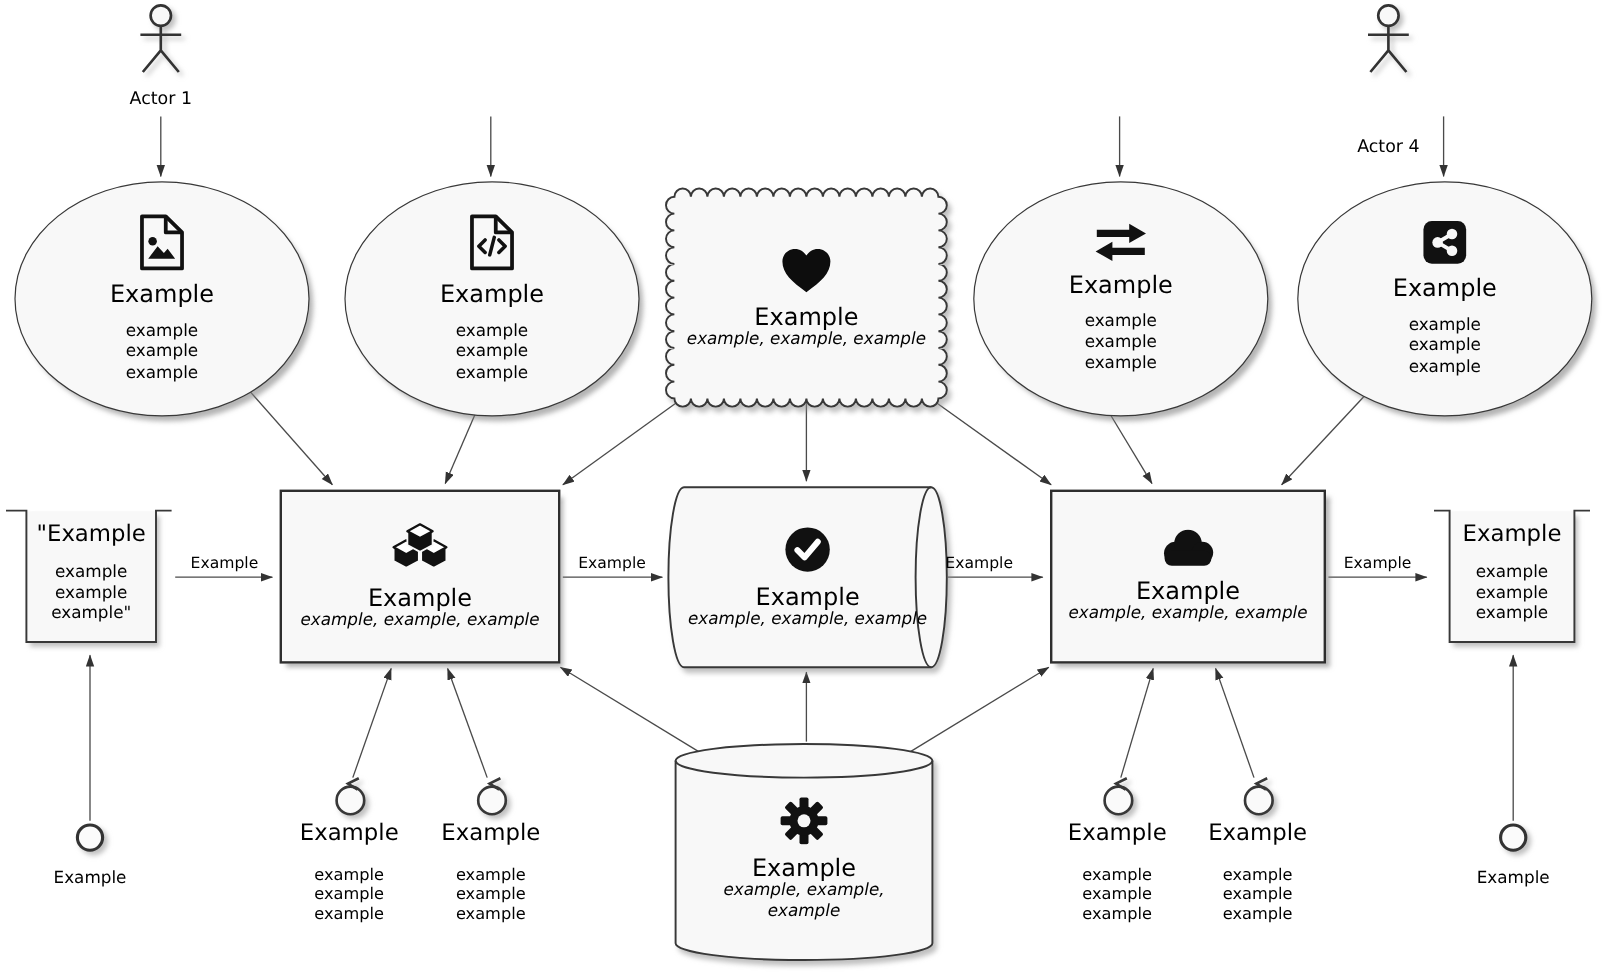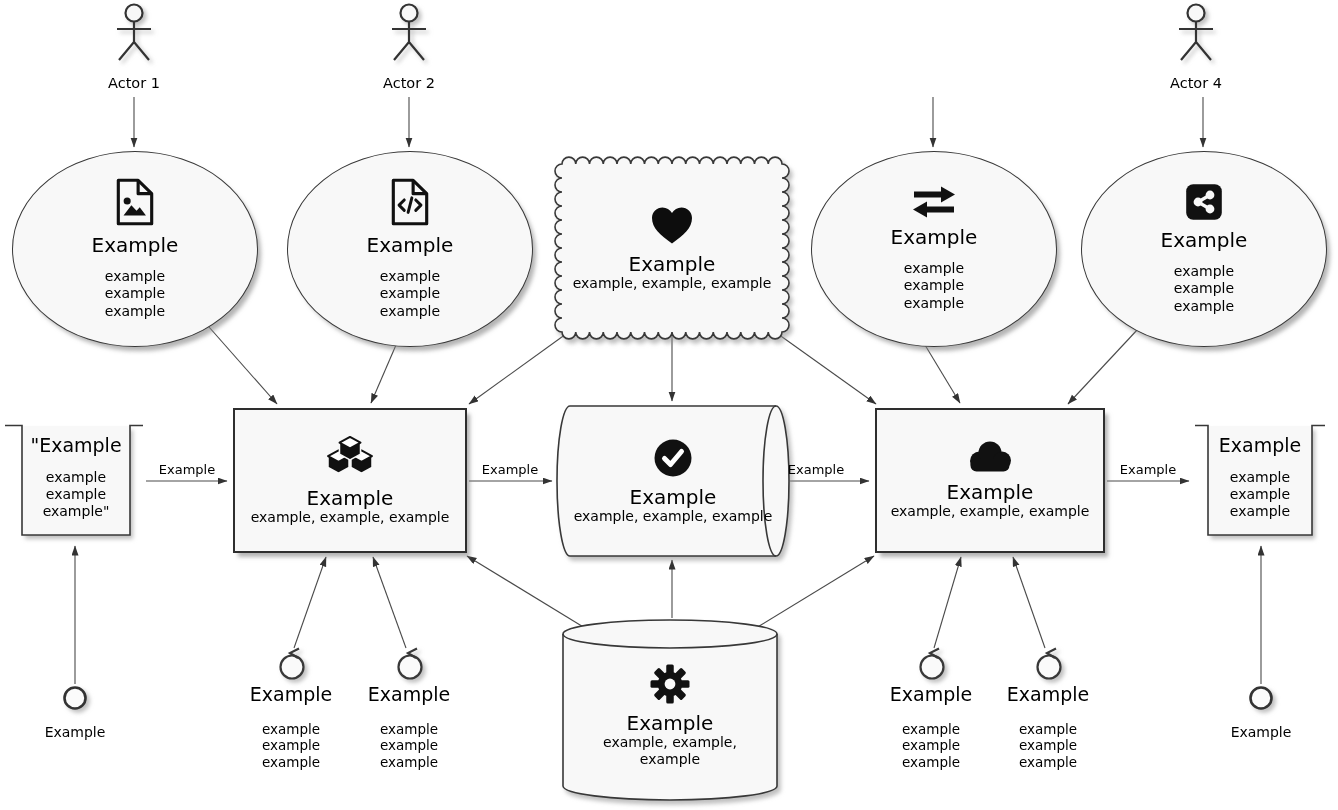--- a/index.html
+++ b/index.html
@@ -12,21 +12,21 @@
   .shadowP{filter:drop-shadow(3px 4px 2px rgba(140,140,140,.55));}
   .edgeline{stroke:#4a4a4a;stroke-width:1.1px;fill:none;}
 
   .node{position:absolute;display:flex;flex-direction:column;align-items:center;z-index:3;text-align:center;}
   .usecase{width:244px;height:194px;border-radius:50%;background:#f8f8f8;border:1.5px solid #383838;
            box-shadow:4px 5px 4px -1px rgba(130,130,130,.6);justify-content:center;}
   .procrect{background:#f8f8f8;border:2px solid #2e2e2e;box-shadow:4px 5px 4px -1px rgba(130,130,130,.6);
             justify-content:center;}
   .overlay{justify-content:center;}
   .ntitle{font-size:20px;margin-top:8px;line-height:1.1;}
-  .nsub{font-size:14px;margin-top:0;line-height:1.2;}
+  .nsub{font-size:14px;margin-top:0;line-height:1.2;font-style:italic;}
   .nlines{font-size:14px;margin-top:12px;line-height:1.22;}
   .icon{display:block;}
 
   .actor{top:2px;width:80px;z-index:3;}
   .actor .alabel{font-size:14.5px;margin-top:7px;}
   .actor svg{filter:drop-shadow(3px 3px 2px rgba(140,140,140,.55));}
 
   .filecontent{z-index:3;}
   .filecontent .ftitle{font-size:19px;}
   .filecontent .nlines{margin-top:13px;}
@@ -101,28 +101,21 @@
     </g>
   </svg>
 
   <div class="node actor" style="left:94px;">
     <svg class="icon" width="44" height="66" viewBox="0 0 44 66">
       <circle cx="22" cy="11" r="8.5" fill="#f8f8f8" stroke="#333" stroke-width="2.2"></circle>
       <path d="M22,19.5 V40 M5,27 H39 M22,40 L7,58 M22,40 L37,58" stroke="#333" stroke-width="2.2" fill="none"></path>
     </svg>
     <span class="alabel">Actor 1</span>
   </div>
-  <div class="node actor" style="left:369px;">
-    <svg class="icon" width="44" height="66" viewBox="0 0 44 66">
-      <circle cx="22" cy="11" r="8.5" fill="#f8f8f8" stroke="#333" stroke-width="2.2"></circle>
-      <path d="M22,19.5 V40 M5,27 H39 M22,40 L7,58 M22,40 L37,58" stroke="#333" stroke-width="2.2" fill="none"></path>
-    </svg>
-    <span class="alabel">Actor 2</span>
-  </div>
-  <div class="node actor" style="left:1156px;">
+  <div class="node actor" style="left:1117px;gap:40px;">
     <svg class="icon" width="44" height="66" viewBox="0 0 44 66">
       <circle cx="22" cy="11" r="8.5" fill="#f8f8f8" stroke="#333" stroke-width="2.2"></circle>
       <path d="M22,19.5 V40 M5,27 H39 M22,40 L7,58 M22,40 L37,58" stroke="#333" stroke-width="2.2" fill="none"></path>
     </svg>
     <span class="alabel">Actor 4</span>
   </div>
 
   <div class="node usecase" style="left:12px;top:151px;">
     <svg class="icon" width="40" height="48" viewBox="0 0 38 46">
       <path d="M3,2.2 H22 L35,15 V43.8 H3 Z" fill="none" stroke="#111" stroke-width="3" stroke-linejoin="round"></path>

